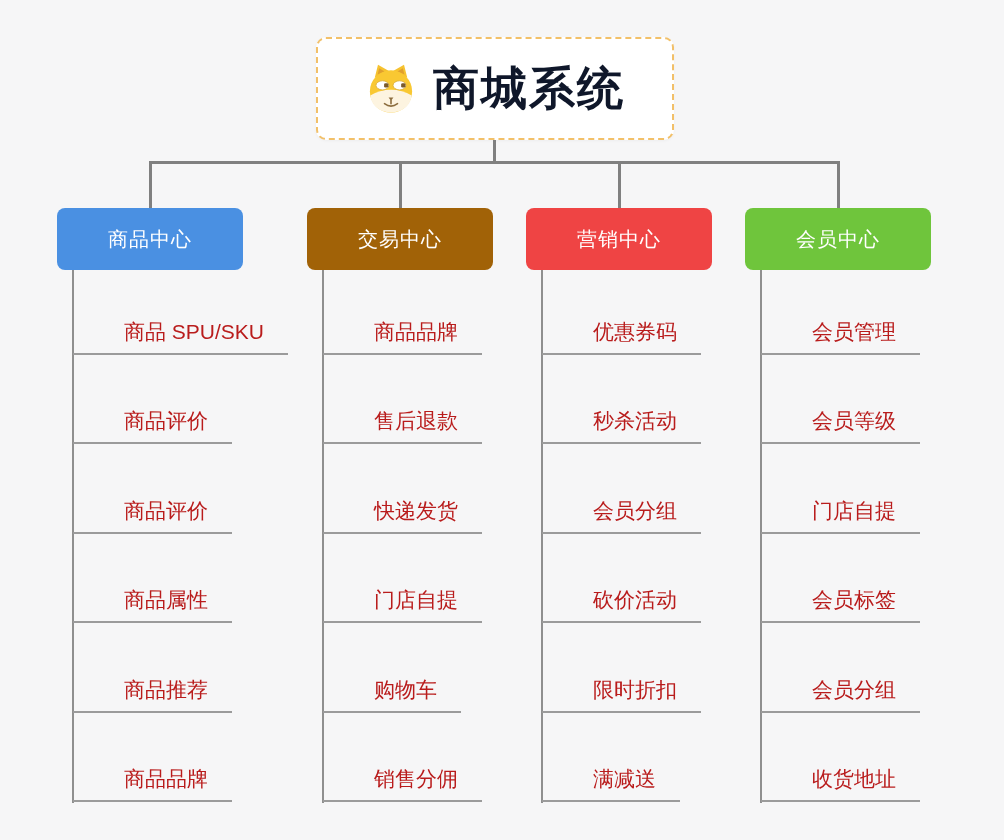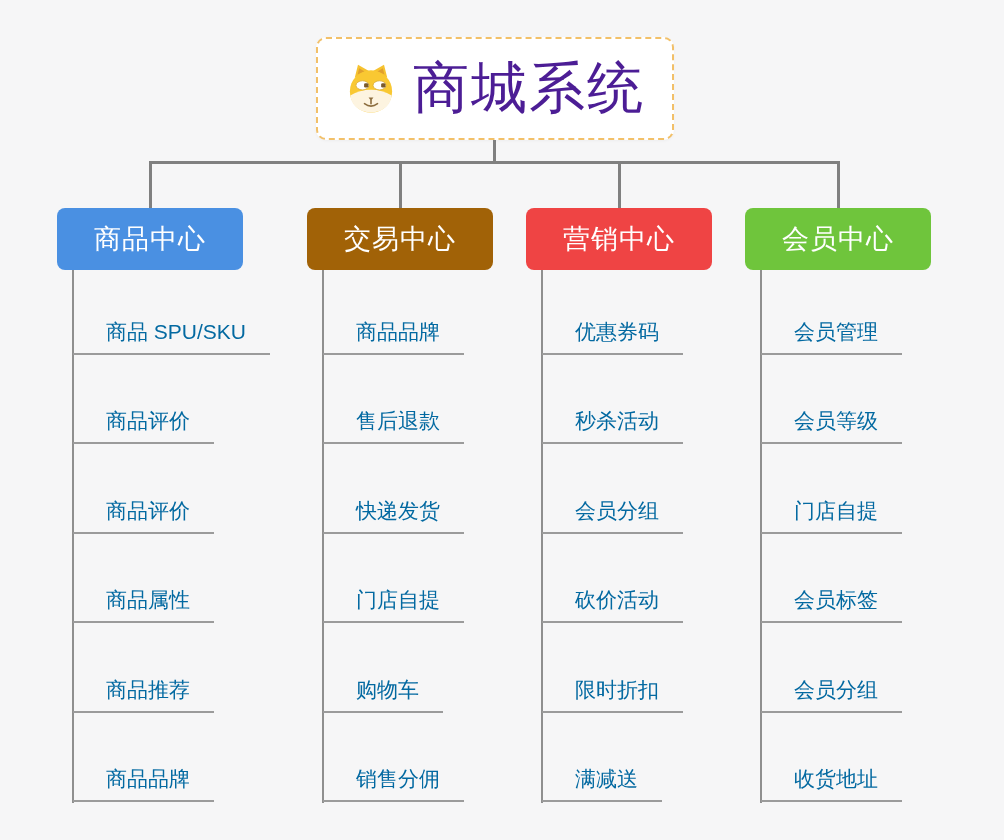--- a/index.html
+++ b/index.html
@@ -20,40 +20,40 @@
     background:#ffffff;
     border:2px dashed #f2c069;
     border-radius:10px;
     box-sizing:border-box;
     display:flex;align-items:center;justify-content:center;
     gap:16px;
     box-shadow:0 1px 3px rgba(0,0,0,0.04);
   }
   .root-node .dog{width:52px;height:52px;flex:0 0 auto;}
   .root-title{
-    font-size:56px;
-    font-weight:400;
-    color:#4c1d95;
+    font-size:46px;
+    font-weight:700;
+    color:#0f172a;
     letter-spacing:2px;
     white-space:nowrap;
   }
   
   .line{position:absolute;background:#808080;}
   .root-stub{left:493px;top:140px;width:3px;height:23px;}
   .bus{left:149px;top:161px;width:691px;height:3px;}
   .drop{top:163px;width:3px;height:46px;}
   
   .branch{position:absolute;top:208px;width:250px;}
   .branch-header{
     position:absolute;left:0;top:0;
     width:186px;height:62px;
     border-radius:8px;
     display:flex;align-items:center;justify-content:center;
     color:#ffffff;
-    font-size:27px;
+    font-size:20px;
     letter-spacing:1px;
     box-sizing:border-box;
   }
   .spine{
     position:absolute;
     left:15px;top:62px;
     width:2px;height:533px;
     background:#8f8f8f;
   }
   .leaves{
@@ -63,22 +63,22 @@
   }
   .leaf-row{
     position:relative;
     height:89.5px;
   }
   .leaf{
     position:absolute;
     left:0;bottom:0;
     white-space:nowrap;
     font-size:21px;
-    color:#0369a1;
-    padding:0 24px 7px 33px;
+    color:#b91c1c;
+    padding:0 24px 7px 51px;
     border-bottom:2px solid #9b9b9b;
   }
 </style>
 </head>
 <body>
 
 <div id="stage">
 
   <div class="root-node">
     <svg class="dog" viewBox="0 0 64 64" aria-hidden="true">

